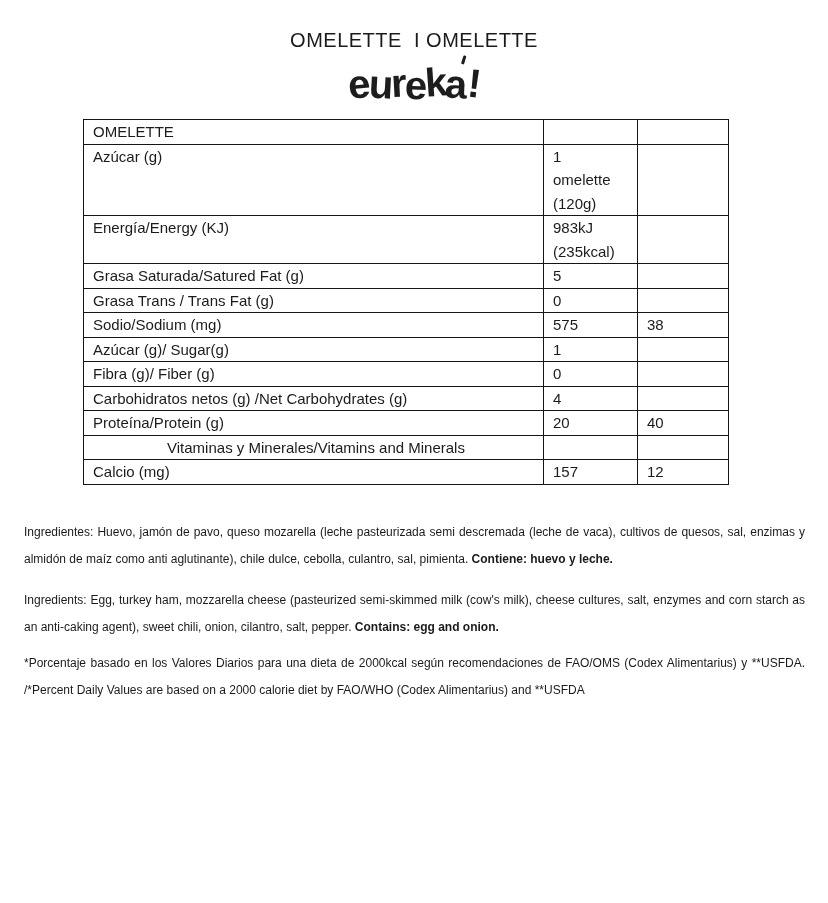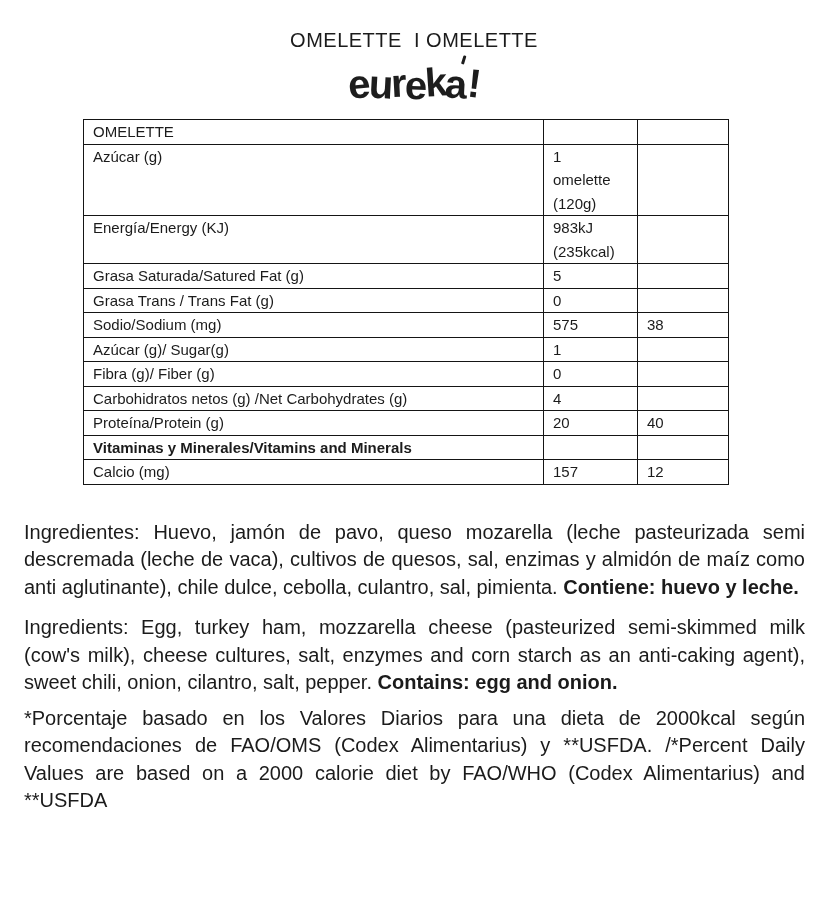--- a/index.html
+++ b/index.html
@@ -55,28 +55,28 @@
   table.nutri col.c3 { width: 91px; }
   table.nutri td {
     border: 1px solid #151515;
     font-size: 15px;
     line-height: 23.5px;
     padding: 0 4px 0 9px;
     vertical-align: top;
     white-space: pre-line;
     overflow: hidden;
   }
-  tr.bold-row td { font-weight: bold; }
+  tr.bold-row td { font-weight: normal; text-align: center; }
 
   
   .para {
     margin-left: 24px;
     margin-right: 23px;
     text-align: justify;
-    font-size: 20px;
+    font-size: 12px;
     line-height: 27.5px;
   }
   .para .bold-part { font-weight: bold; }
   .para-es { margin-top: 34px; }
   .para-en { margin-top: 13px; }
   .para-foot { margin-top: 8px; }
 </style>
 </head>
 <body>
 

